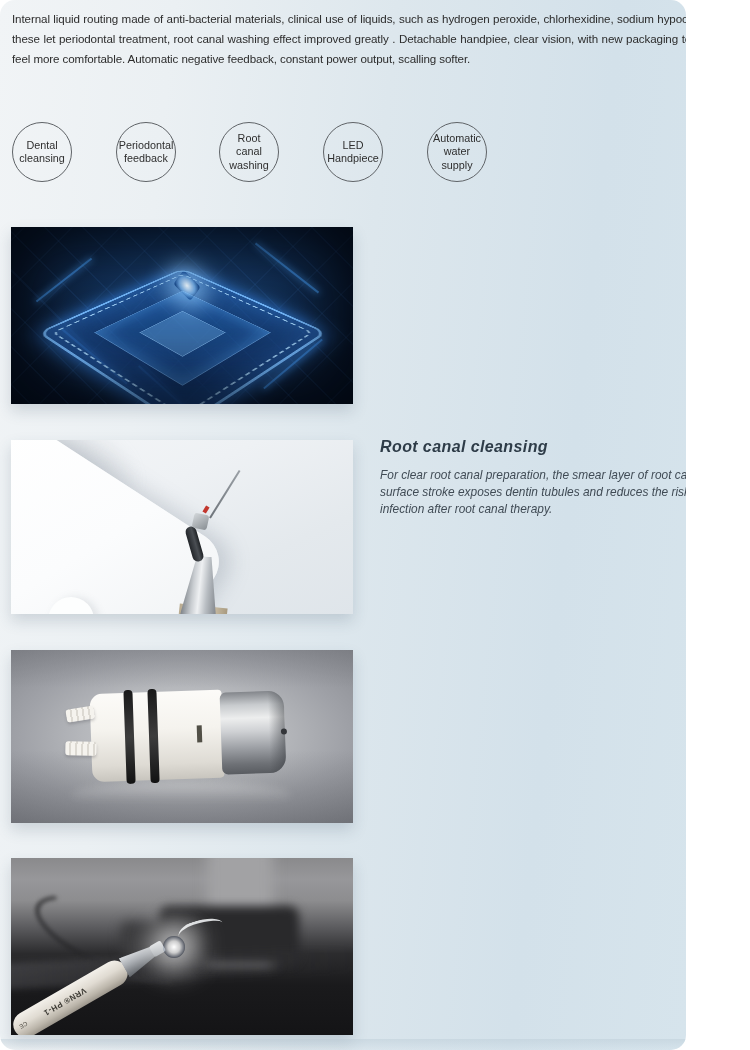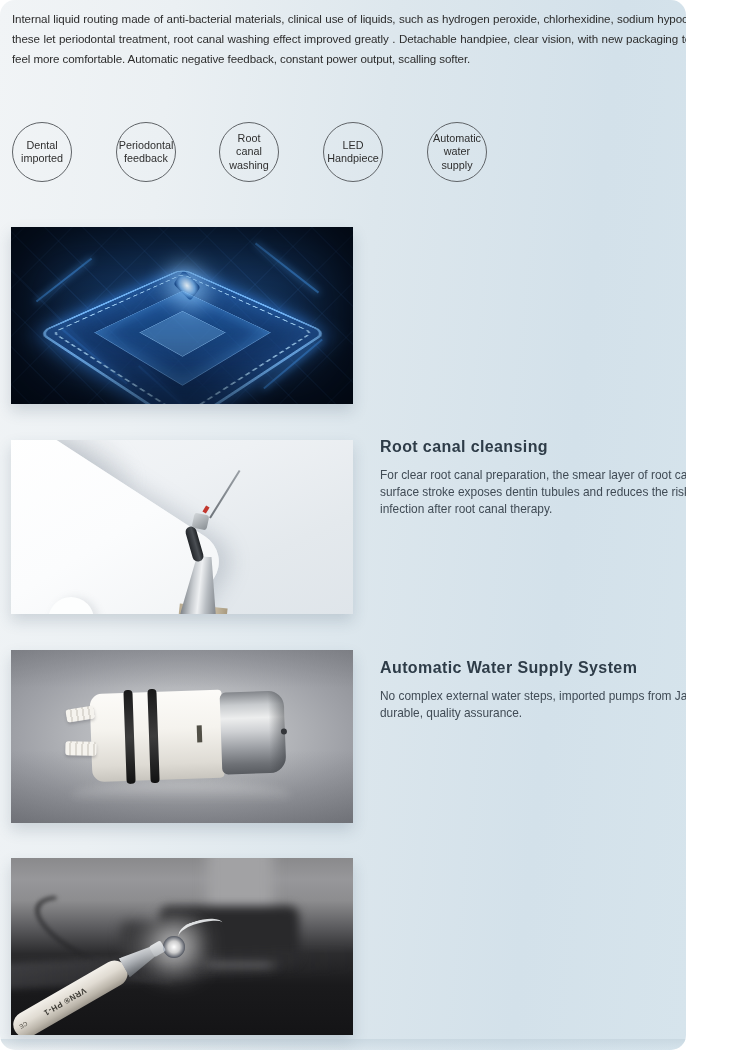--- a/index.html
+++ b/index.html
@@ -154,21 +154,21 @@
 </style>
 </head>
 <body>
 
 <div class="page">
 
   <p class="intro">Internal liquid routing made of anti-bacterial materials, clinical use of liquids, such as hydrogen peroxide, chlorhexidine, sodium hypochlorite, alll these let periodontal treatment, root canal washing effect improved greatly . Detachable handpiee, clear vision, with new packaging technology, feel more comfortable. Automatic negative feedback, constant power output, scalling softer.</p>
 
   <div class="circles">
     <div class="circle c1">
-      <span>Dental imported</span>
+      <span>Dental cleansing</span>
     </div>
     <div class="circle c2">
       <span>Periodontal feedback</span>
     </div>
     <div class="circle c3">
       <span>Root canal washing</span>
     </div>
     <div class="circle c5">
       <span>Automatic water supply</span>
     </div>
@@ -201,45 +201,41 @@
     <div class="device">
       <div class="dev-bump"></div>
     </div>
     <div class="cone-base"></div>
     <div class="cone"></div>
     <div class="elbow"></div>
     <div class="collar"></div>
     <div class="needle"></div>
     <div class="red-band"></div>
   </div>
-  <div class="sec-text" style="top:437px;">
+  <div class="sec-text" style="top:437px;font-style:italic;">
     <h2>Root canal cleansing</h2>
     <p>For clear root canal preparation, the smear layer of root canal surface stroke exposes dentin tubules and reduces the risk of infection after root canal therapy.</p>
   </div>
 
   <div class="photo img-pump">
     <div class="pump-floor"></div>
     <div class="pump-refl"></div>
     <div class="pump">
       <div class="pump-body"></div>
       <div class="ring r1"></div>
       <div class="ring r2"></div>
       <div class="slot"></div>
       <div class="motor">
         <div class="motor-end"></div>
         <div class="shaft"></div>
       </div>
       <div class="noz n1"></div>
       <div class="noz n2"></div>
     </div>
   </div>
-  <div class="sec-text" style="top:658px;">
-    <h2>Automatic Water Supply System</h2>
-    <p>No complex external water steps, imported pumps from Japan, durable, quality assurance.</p>
-  </div>
 
   <div class="photo img-hand">
     <div class="hand-panel"></div>
     <div class="hand-base"></div>
     <div class="hand-base2"></div>
     <div class="cable"></div>
     <div class="desk-sheen"></div>
     <div class="pen">
       <div class="pen-body">
         <span class="pen-text">VRN® PH-1</span>

